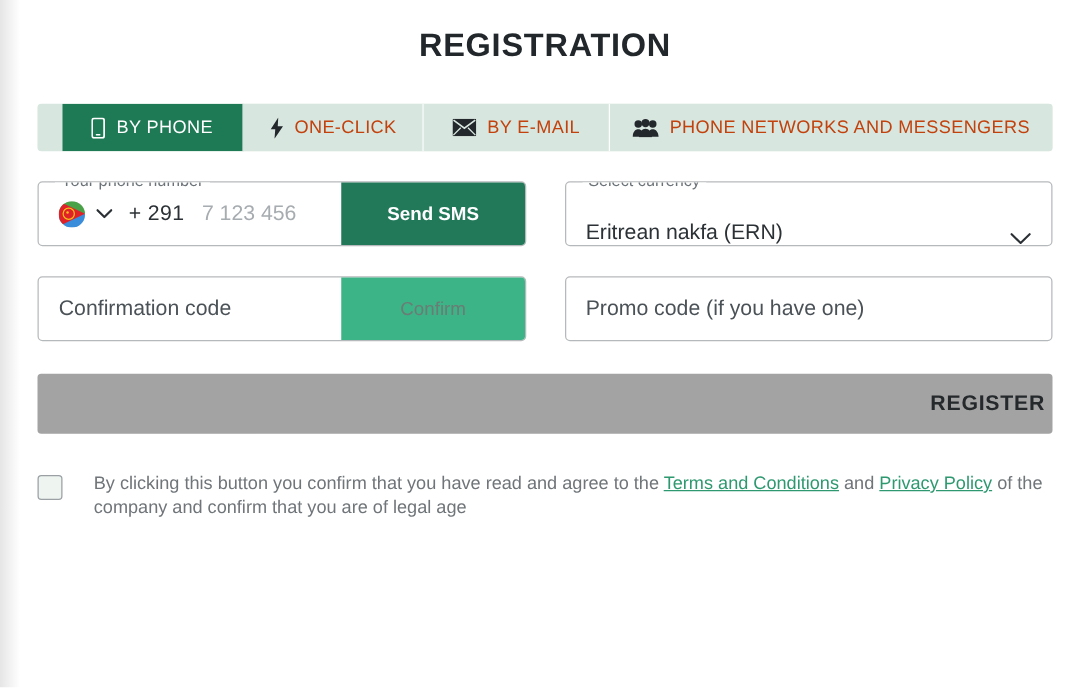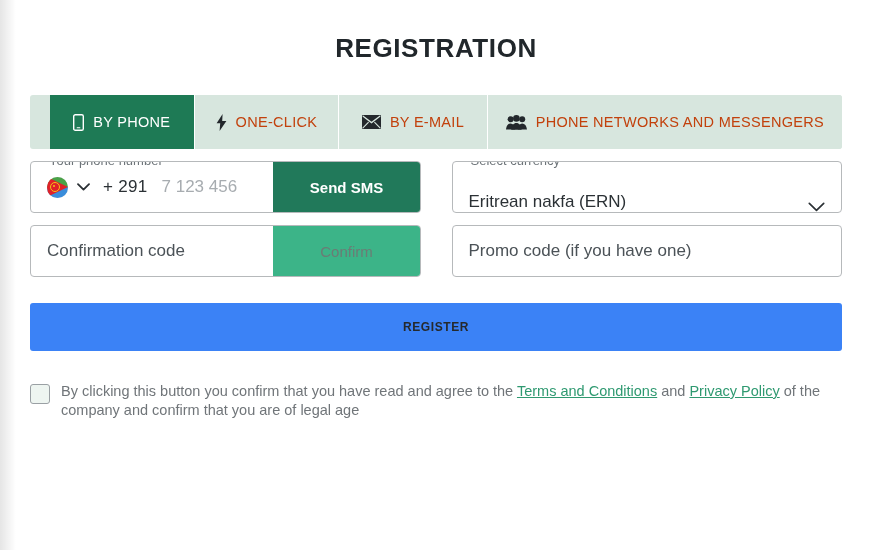--- a/index.html
+++ b/index.html
@@ -28,33 +28,33 @@
     width: 872px;
     height: 550px;
     box-sizing: border-box;
     padding: 0 30px;
     background: #fff;
   }
 
   
   .title {
     margin: 0;
-    padding-top: 33px;
+    padding-top: 21px;
     text-align: center;
     font-size: 26px;
     font-weight: bold;
     letter-spacing: 0.6px;
     color: #21272b;
   }
 
   
   .tabs {
     display: flex;
     margin-top: 31px;
-    height: 54px;
+    height: 38px;
     border-radius: 3px;
     overflow: hidden;
     background: #d7e6de;
     padding-left: 20px;
   }
   .tab {
     display: flex;
     align-items: center;
     justify-content: center;
     gap: 9px;
@@ -78,21 +78,21 @@
   .tab-oneclick{ width: 148px; }
   .tab-email   { width: 152px; }
   .tab-social  { flex: 1 1 auto; }
   .tab .icon { display: inline-flex; align-items: center; }
   .tab .icon svg { display: block; }
 
   
   .row {
     display: flex;
     gap: 31px;
-    margin-top: 12px;
+    margin-top: 24px;
   }
   .field {
     position: relative;
     flex: 1 1 0;
     height: 52px;
     border: 1px solid #b6b9bb;
     border-radius: 4px;
     box-sizing: border-box;
     background: #fff;
     display: flex;
@@ -248,49 +248,50 @@
     min-width: 0;
   }
   .text-input::placeholder { color: #4b5257; }
 
   
   .register-btn {
     display: block;
     width: 100%;
     margin-top: 26px;
     height: 48px;
-    background: #3b82f6;
+    background: #a3a3a3;
     border: 0;
     border-radius: 3px;
     font-family: "Liberation Sans", sans-serif;
-    font-size: 12px;
+    font-size: 17px;
     font-weight: bold;
     letter-spacing: 0.6px;
     color: #25292c;
     cursor: pointer;
+    text-align: right;
   }
 
   
   .recaptcha-note {
     margin-top: 28px;
     text-align: center;
     font-size: 14px;
     color: #8b9196;
     line-height: 18px;
   }
   .recaptcha-note a {
     color: #2e9970;
     text-decoration: underline;
   }
 
   
   .terms {
     display: flex;
     align-items: flex-start;
-    gap: 11px;
+    gap: 25px;
     margin-top: 31px;
   }
   .checkbox {
     flex: 0 0 auto;
     width: 20px;
     height: 20px;
     margin-top: 2px;
     border: 1.5px solid #9aa0a4;
     border-radius: 3px;
     background: #eef5f1;

